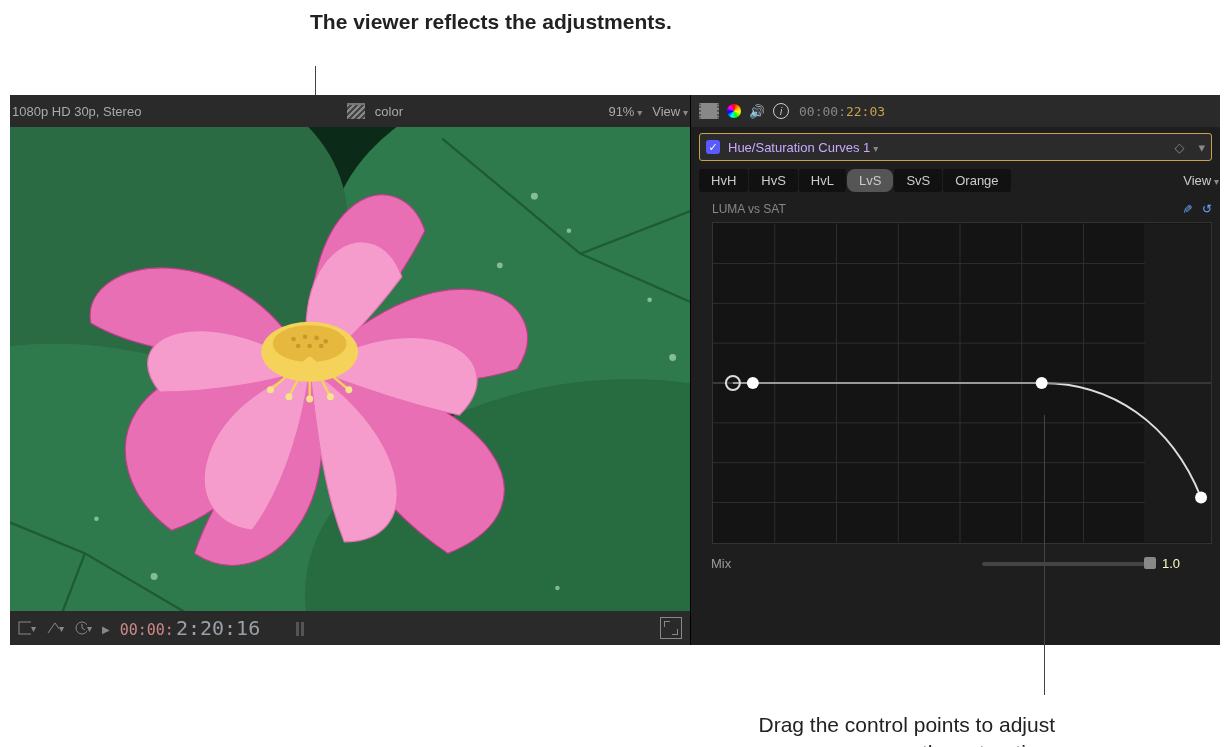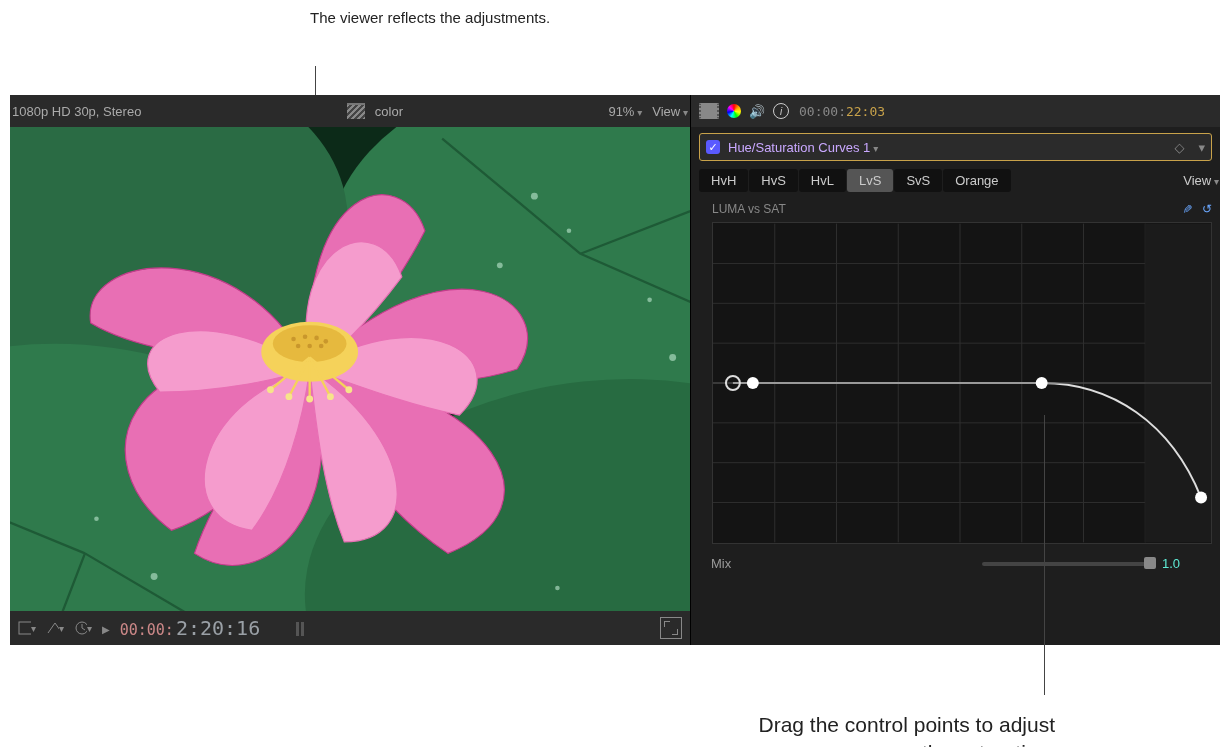--- a/index.html
+++ b/index.html
@@ -7,23 +7,24 @@
     font-family: -apple-system, BlinkMacSystemFont, "Helvetica Neue", sans-serif;
     background: #fff;
     width: 1229px;
     height: 747px;
     position: relative;
   }
   .callout-top {
     position: absolute;
     left: 310px;
     top: 8px;
-    font-size: 15px;
+    font-size: 21px;
     line-height: 1.35;
     color: #222;
+    font-weight: bold;
   }
   .callout-bottom {
     position: absolute;
     left: 755px;
     top: 711px;
     font-size: 21px;
     line-height: 1.35;
     color: #222;
     text-align: right;
     width: 300px;
@@ -194,21 +195,21 @@
     align-items:center;
   }
   .curve-tabs .tab {
     flex:0 0 auto;
     padding:4px 12px;
     background:#111;
     color:#ccc;
     font-size:13px;
     border-radius:3px;
   }
-  .curve-tabs .tab.active { background:#555; }
+  .curve-tabs .tab.active { background:#555;border-radius:8px; }
   .curve-tabs .view-label {
     margin-left:auto; color:#ccc; font-size:13px;
   }
 
   .curve-area {
     margin:10px 8px 0 8px;
     position:relative;
     padding-left:13px;
   }
   .curve-title-row {
@@ -240,21 +241,21 @@
     height:4px;
     background:#444;
     margin-left:auto;
     position:relative;
     border-radius:2px;
   }
   .mix-row .slider .thumb{
     position:absolute; right:-4px; top:-5px;
     width:12px;height:12px;background:#888;border-radius:2px;
   }
-  .mix-row .val { width:50px; color:#5eead4; }
+  .mix-row .val { width:50px; color:#fef9c3; }
 
   .play-icon::before{content:"\25B6"; font-size:10px;color:#888;}
   
 </style>
 </head>
 <body>
 
 <div class="callout-top">The viewer reflects the adjustments.</div>
 <div class="pointer-line-top"></div>
 

